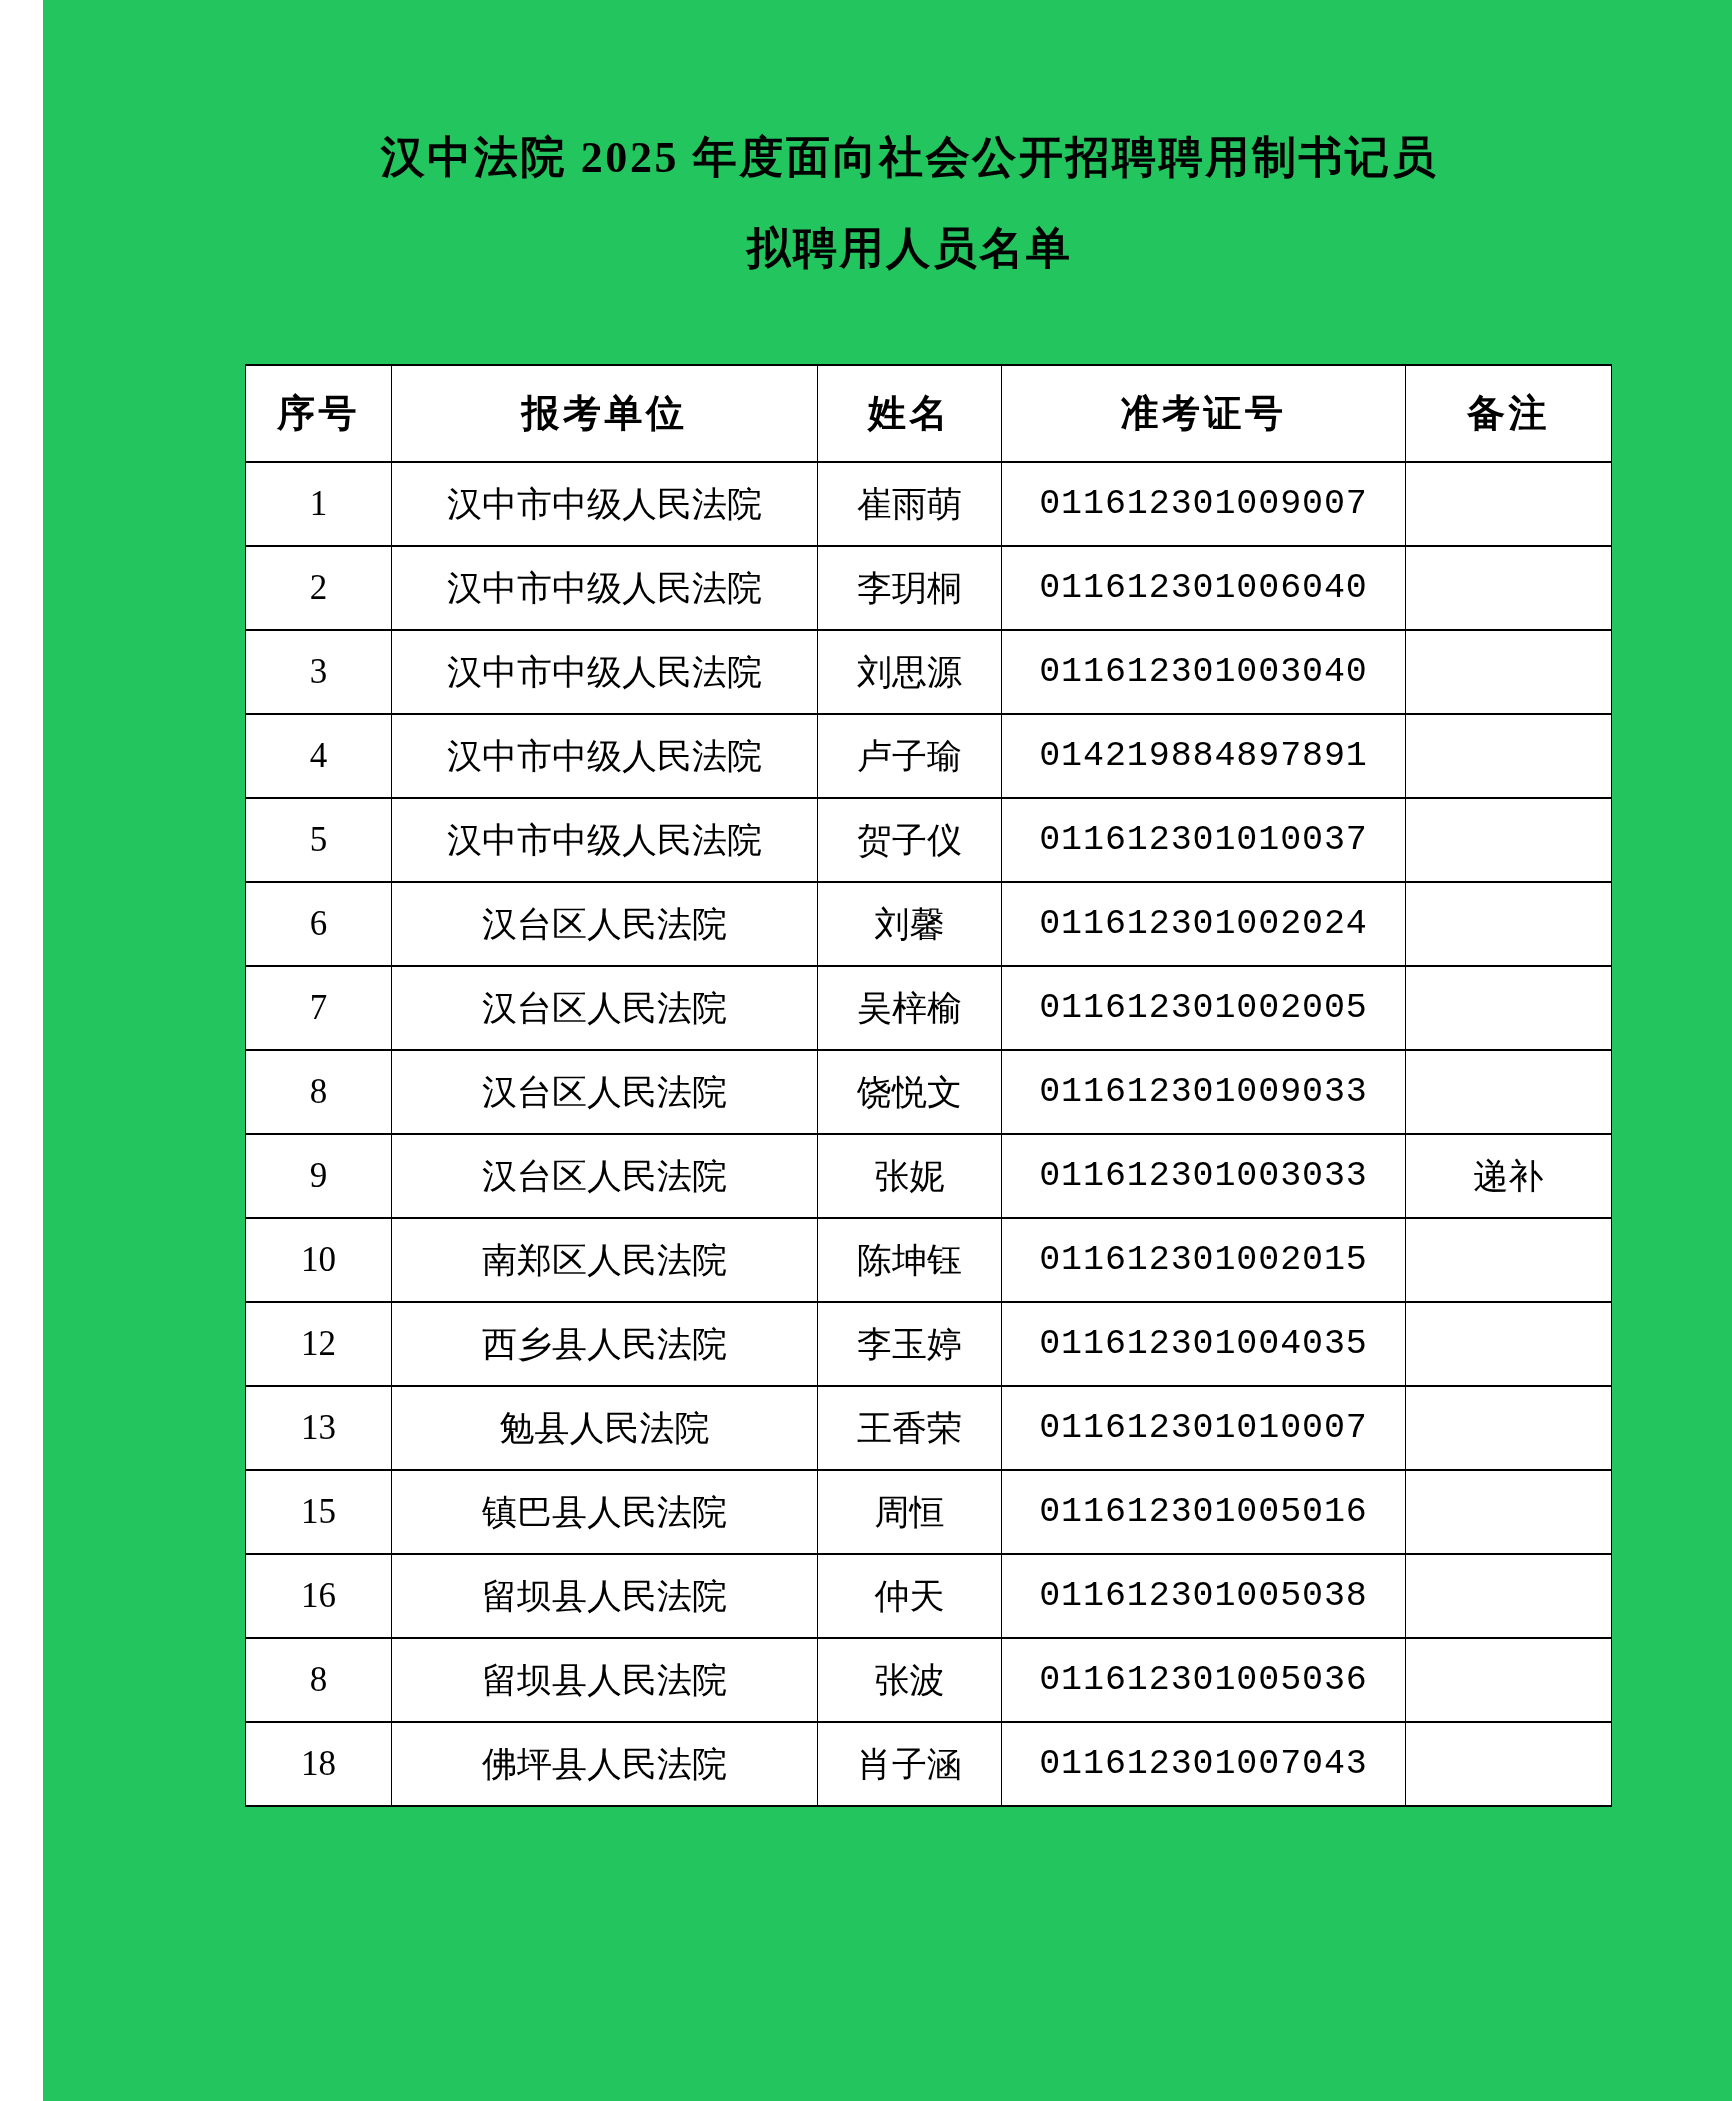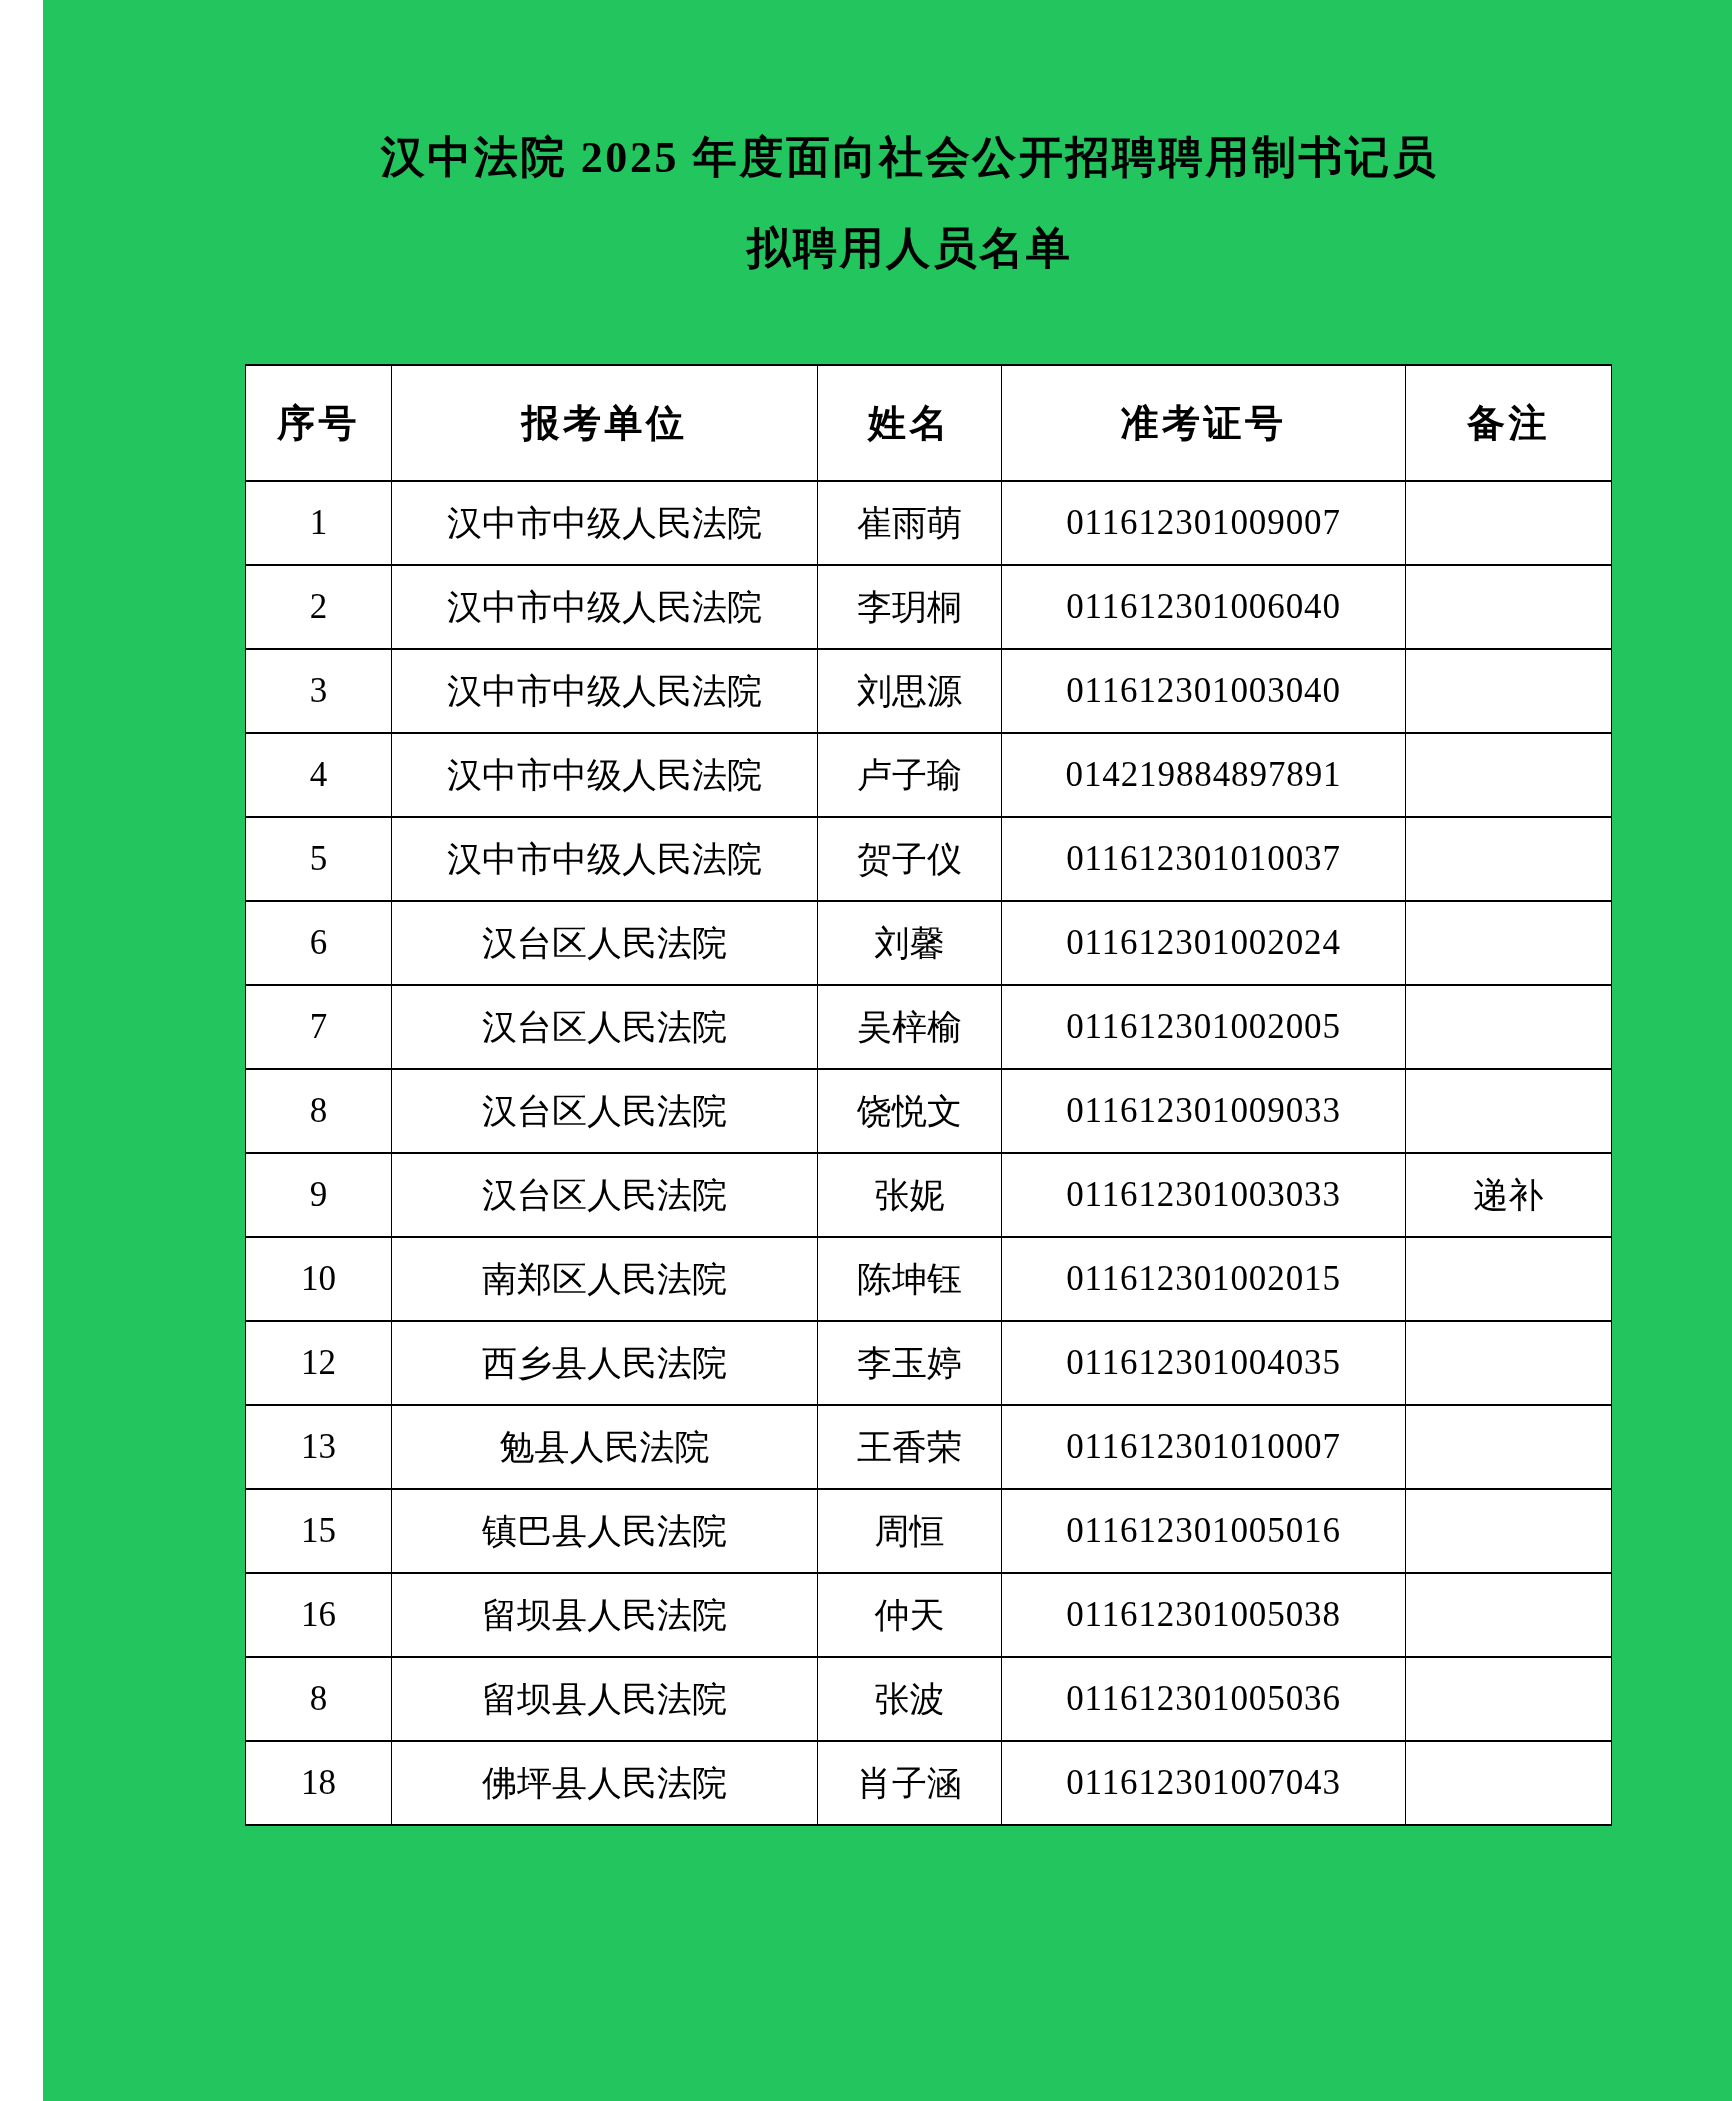--- a/index.html
+++ b/index.html
@@ -42,32 +42,32 @@
   table.roster td {
     border: 2.6px solid #000000;
     border-left-width: 1.7px;
     border-right-width: 1.7px;
     text-align: center;
     vertical-align: middle;
     overflow: hidden;
     white-space: nowrap;
   }
   table.roster thead th {
-    height: 116px;
+    height: 97px;
     font-family: "Liberation Sans", "DejaVu Sans", sans-serif;
     font-weight: 700;
     font-size: 38px;
     letter-spacing: 3.5px;
   }
   table.roster tbody td {
     height: 84px;
     font-size: 35px;
     font-weight: 400;
   }
-  td.c-ticket { letter-spacing: 0.9px; }
+  td.c-ticket { letter-spacing: 0.9px; font-family: Liberation Mono, monospace; }
 </style>
 </head>
 <body>
 
 <div class="page">
 
   <div class="doc-title">
     <div>汉中法院 2025 年度面向社会公开招聘聘用制书记员</div>
     <div>拟聘用人员名单</div>
   </div>

